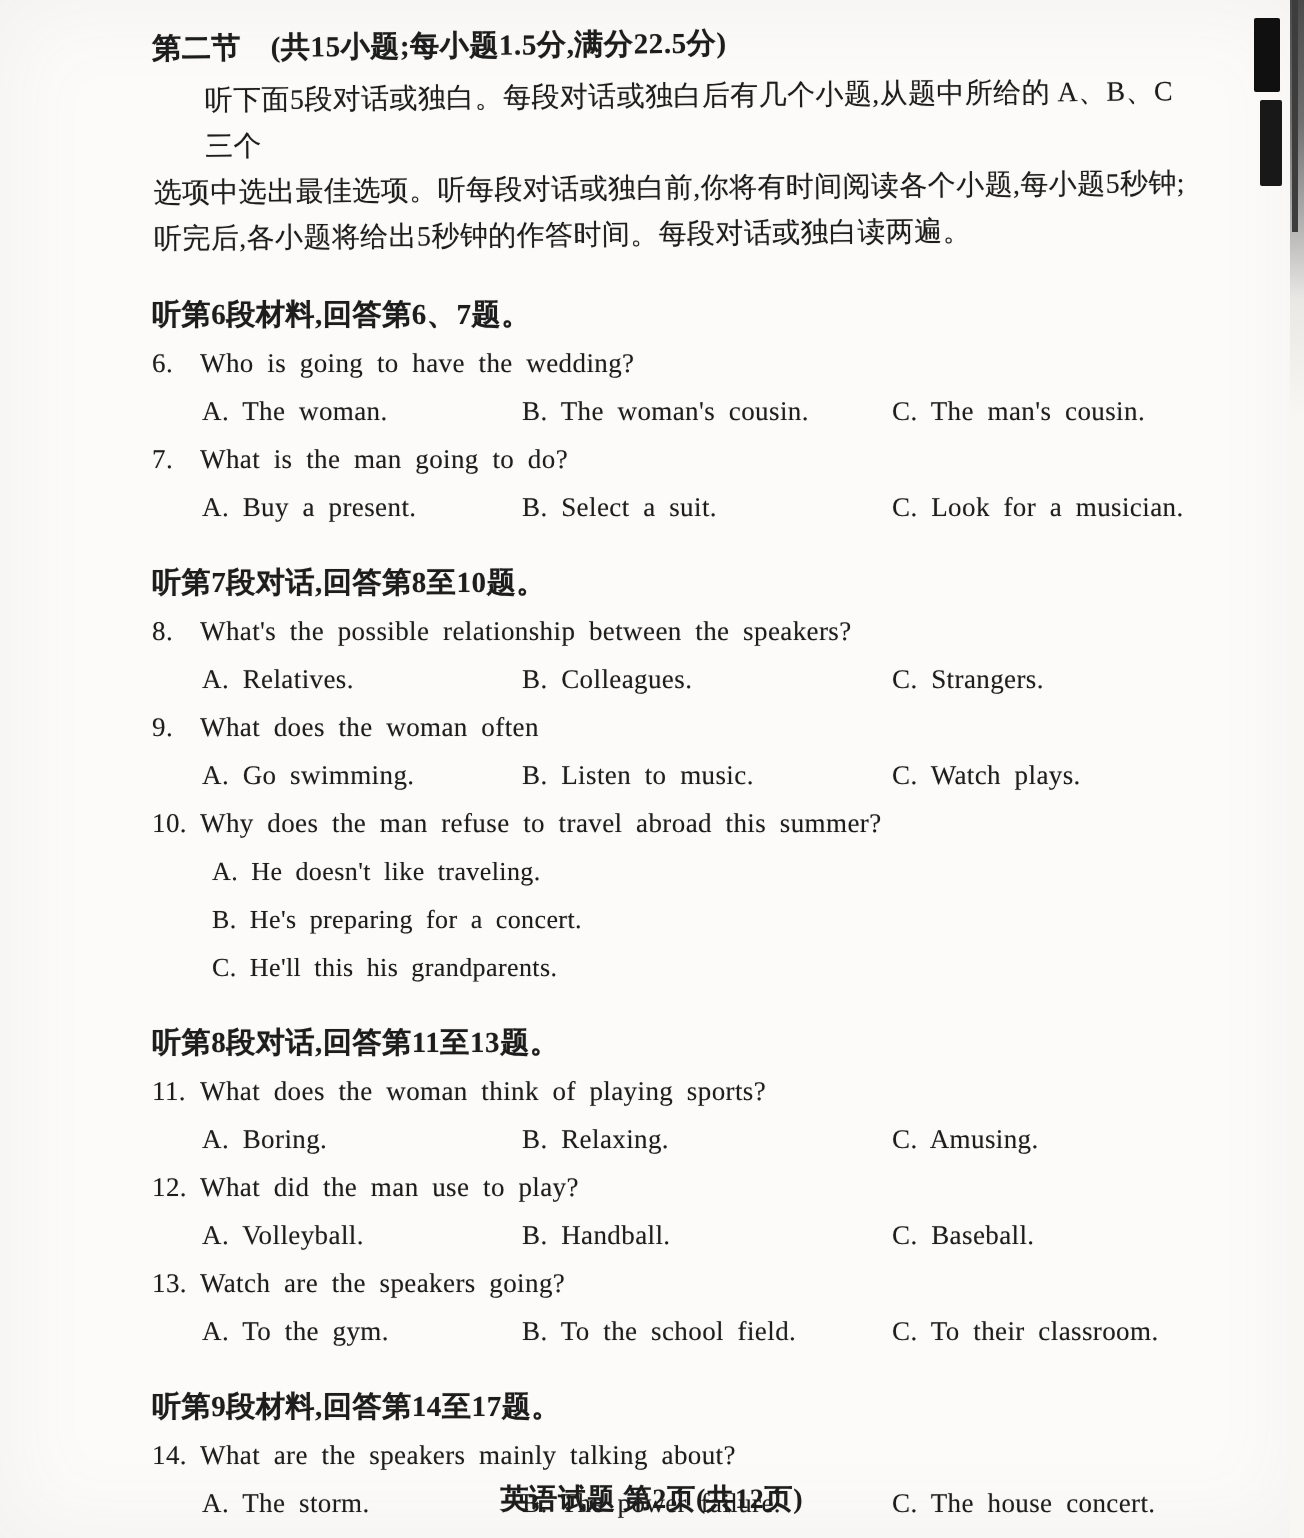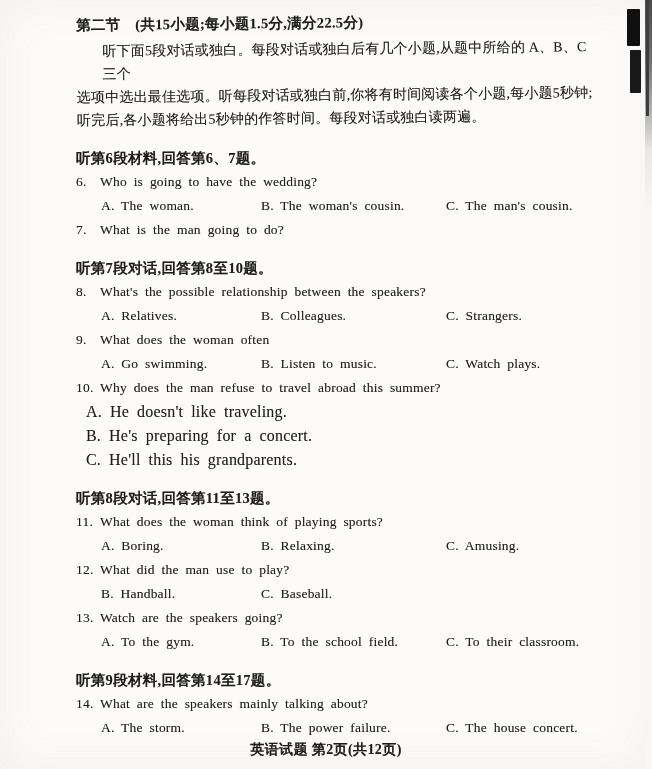--- a/index.html
+++ b/index.html
@@ -53,23 +53,23 @@
     display: grid;
     grid-template-columns: 160px 185px 1fr;
     margin-left: 25px;
     line-height: 24px;
     font-size: 13.5px;
     word-spacing: 0.24em;
     letter-spacing: 0.2px;
   }
 
   .opts-col {
-    margin-left: 10px;
-    line-height: 24px;
-    font-size: 16px;
+    margin-left: 30px;
+    line-height: 24px;
+    font-size: 13px;
     word-spacing: 0.24em;
     letter-spacing: 0.2px;
   }
   .opts-col .opt { display: block; }
 
   .footer {
     position: absolute;
     left: 0; right: 0;
     bottom: 10px;
     text-align: center;
@@ -116,20 +116,25 @@
           <span class="opt">A. The woman.</span>
           <span class="opt">B. The woman's cousin.</span>
           <span class="opt">C. The man's cousin.</span>
         </div>
       </div>
 
       <div class="question">
         <div class="q-line">
           <span class="qnum">7.</span><span class="qtext">What is the man going to do?</span>
         </div>
+        <div class="opts-row">
+          <span class="opt">A. Buy a present.</span>
+          <span class="opt">B. Select a suit.</span>
+          <span class="opt">C. Look for a musician.</span>
+        </div>
       </div>
     </div>
 
     <div class="section">
       <div class="sec-head">听第7段对话,回答第8至10题。</div>
 
       <div class="question">
         <div class="q-line">
           <span class="qnum">8.</span><span class="qtext">What's the possible relationship between the speakers?</span>
         </div>
@@ -175,20 +180,21 @@
           <span class="opt">B. Relaxing.</span>
           <span class="opt">C. Amusing.</span>
         </div>
       </div>
 
       <div class="question">
         <div class="q-line">
           <span class="qnum">12.</span><span class="qtext">What did the man use to play?</span>
         </div>
         <div class="opts-row">
+          <span class="opt">A. Volleyball.</span>
           <span class="opt">B. Handball.</span>
           <span class="opt">C. Baseball.</span>
         </div>
       </div>
 
       <div class="question">
         <div class="q-line">
           <span class="qnum">13.</span><span class="qtext">Watch are the speakers going?</span>
         </div>
         <div class="opts-row">

